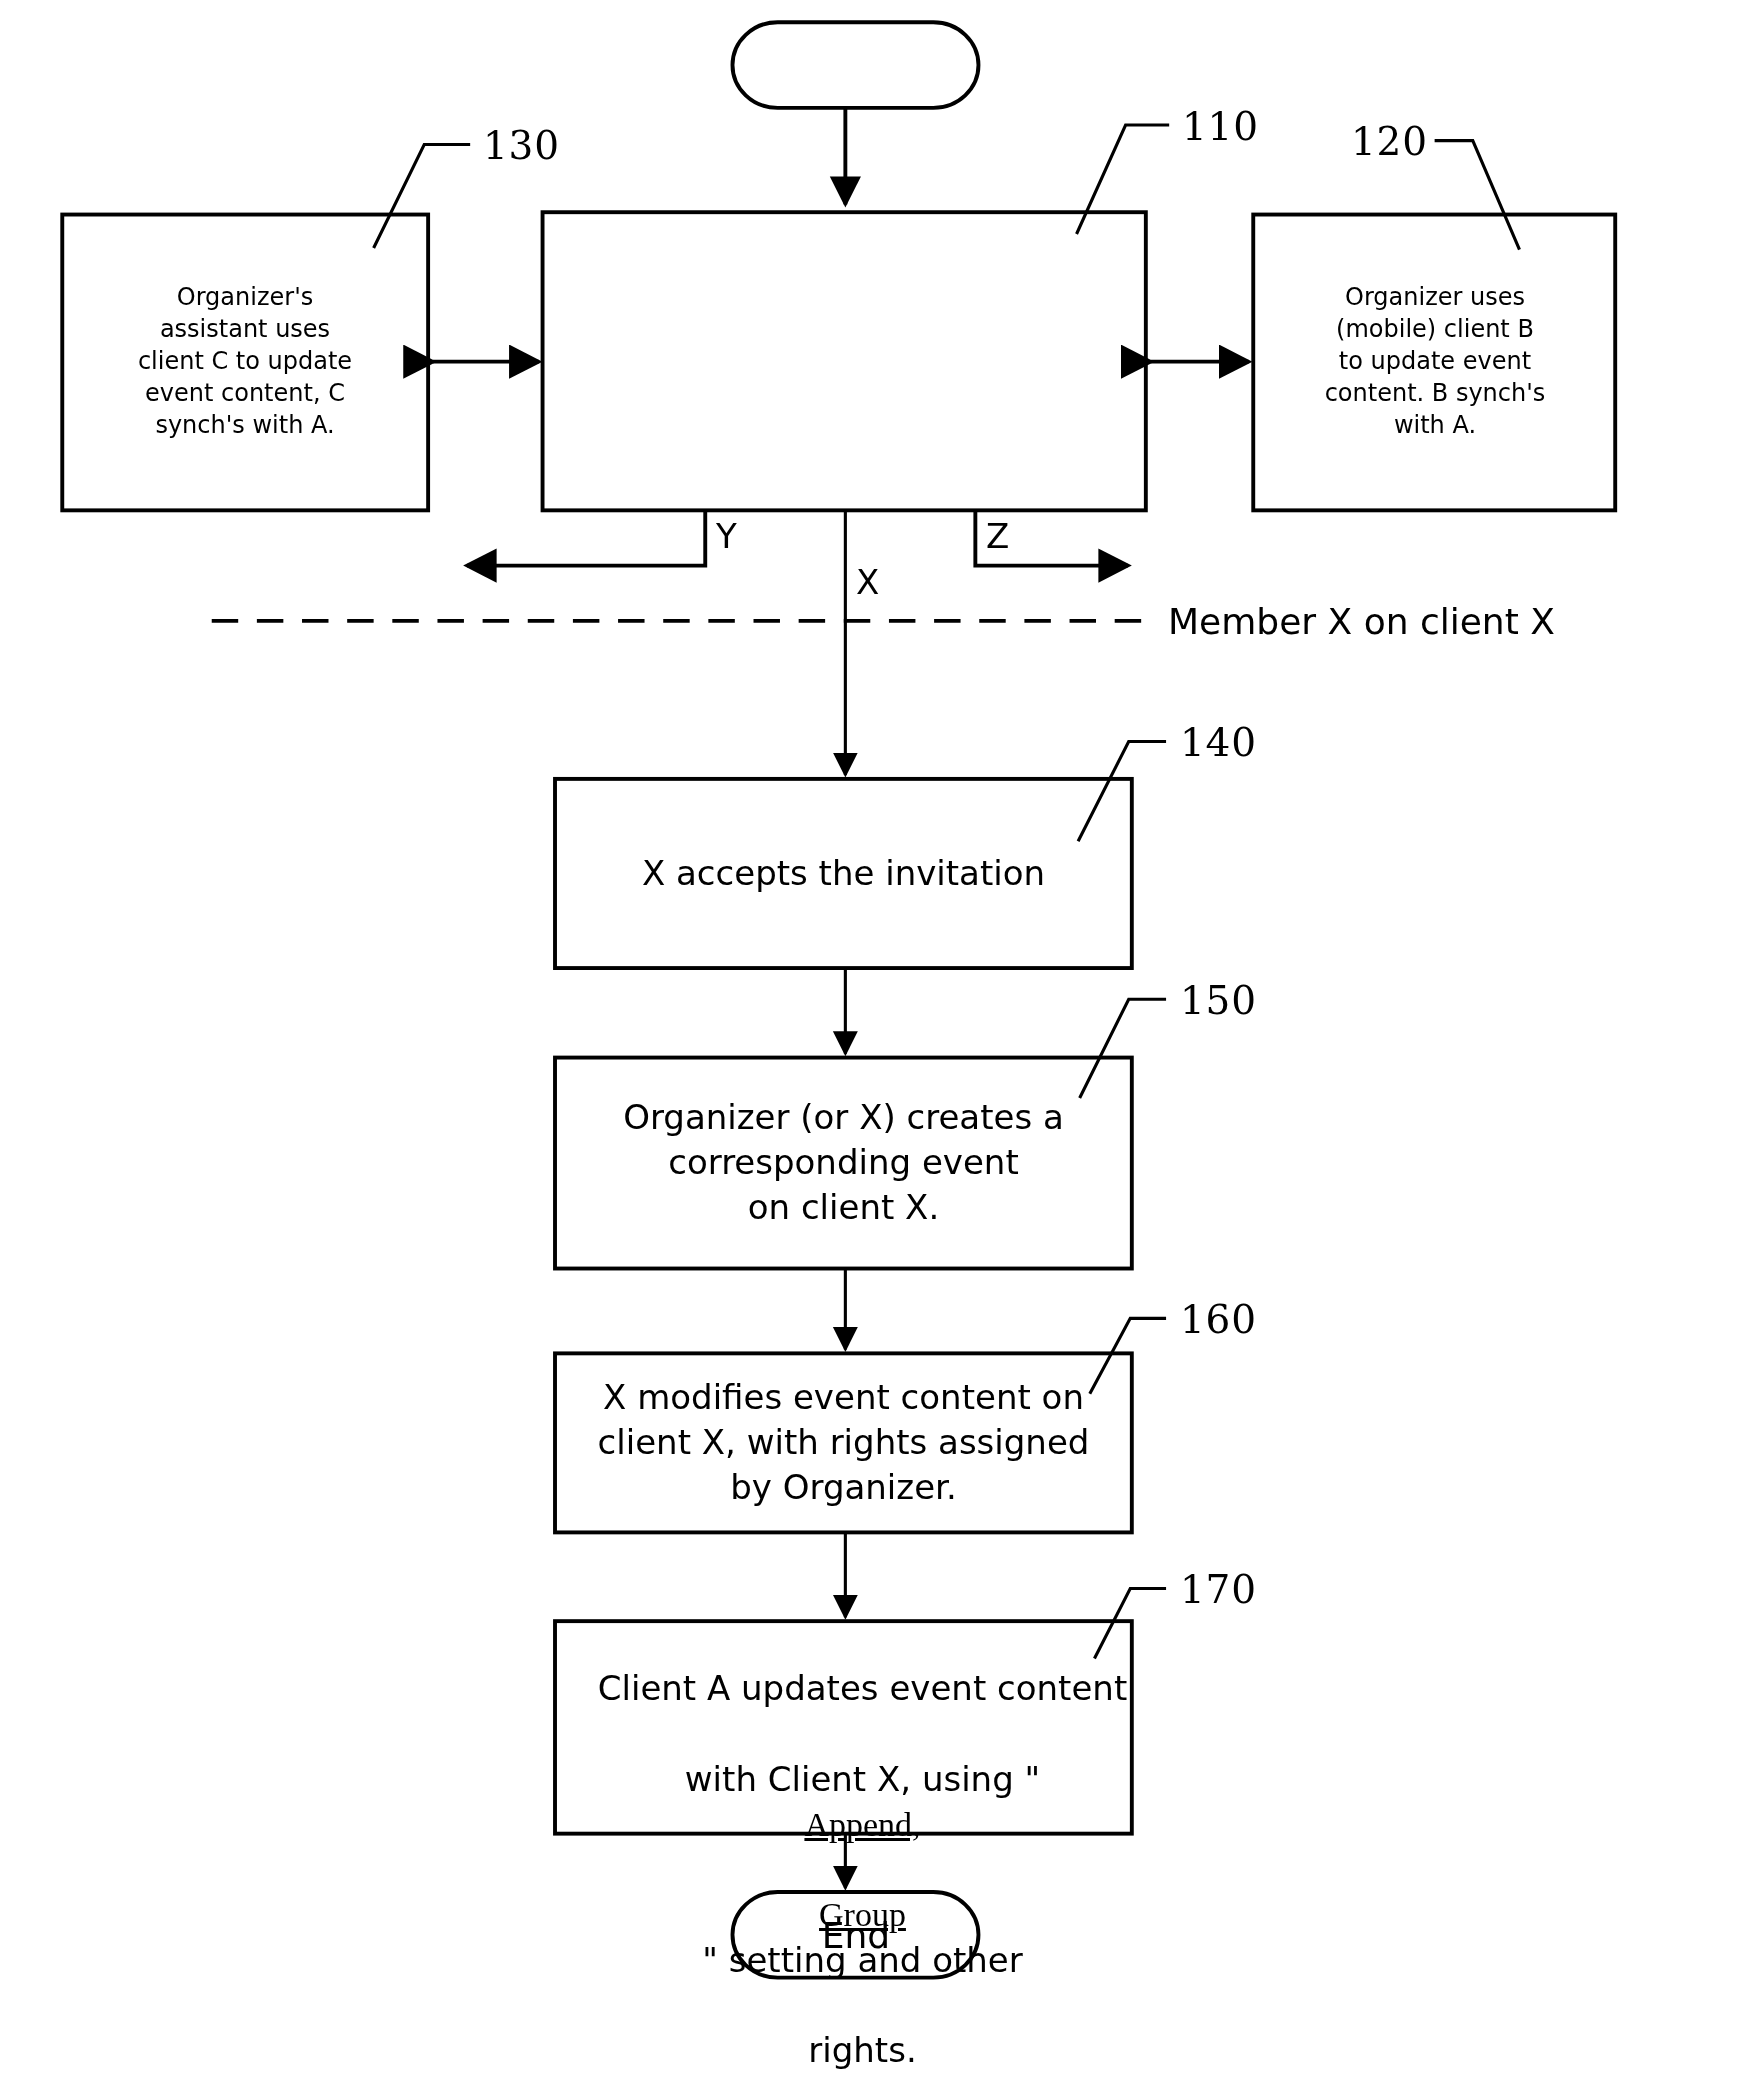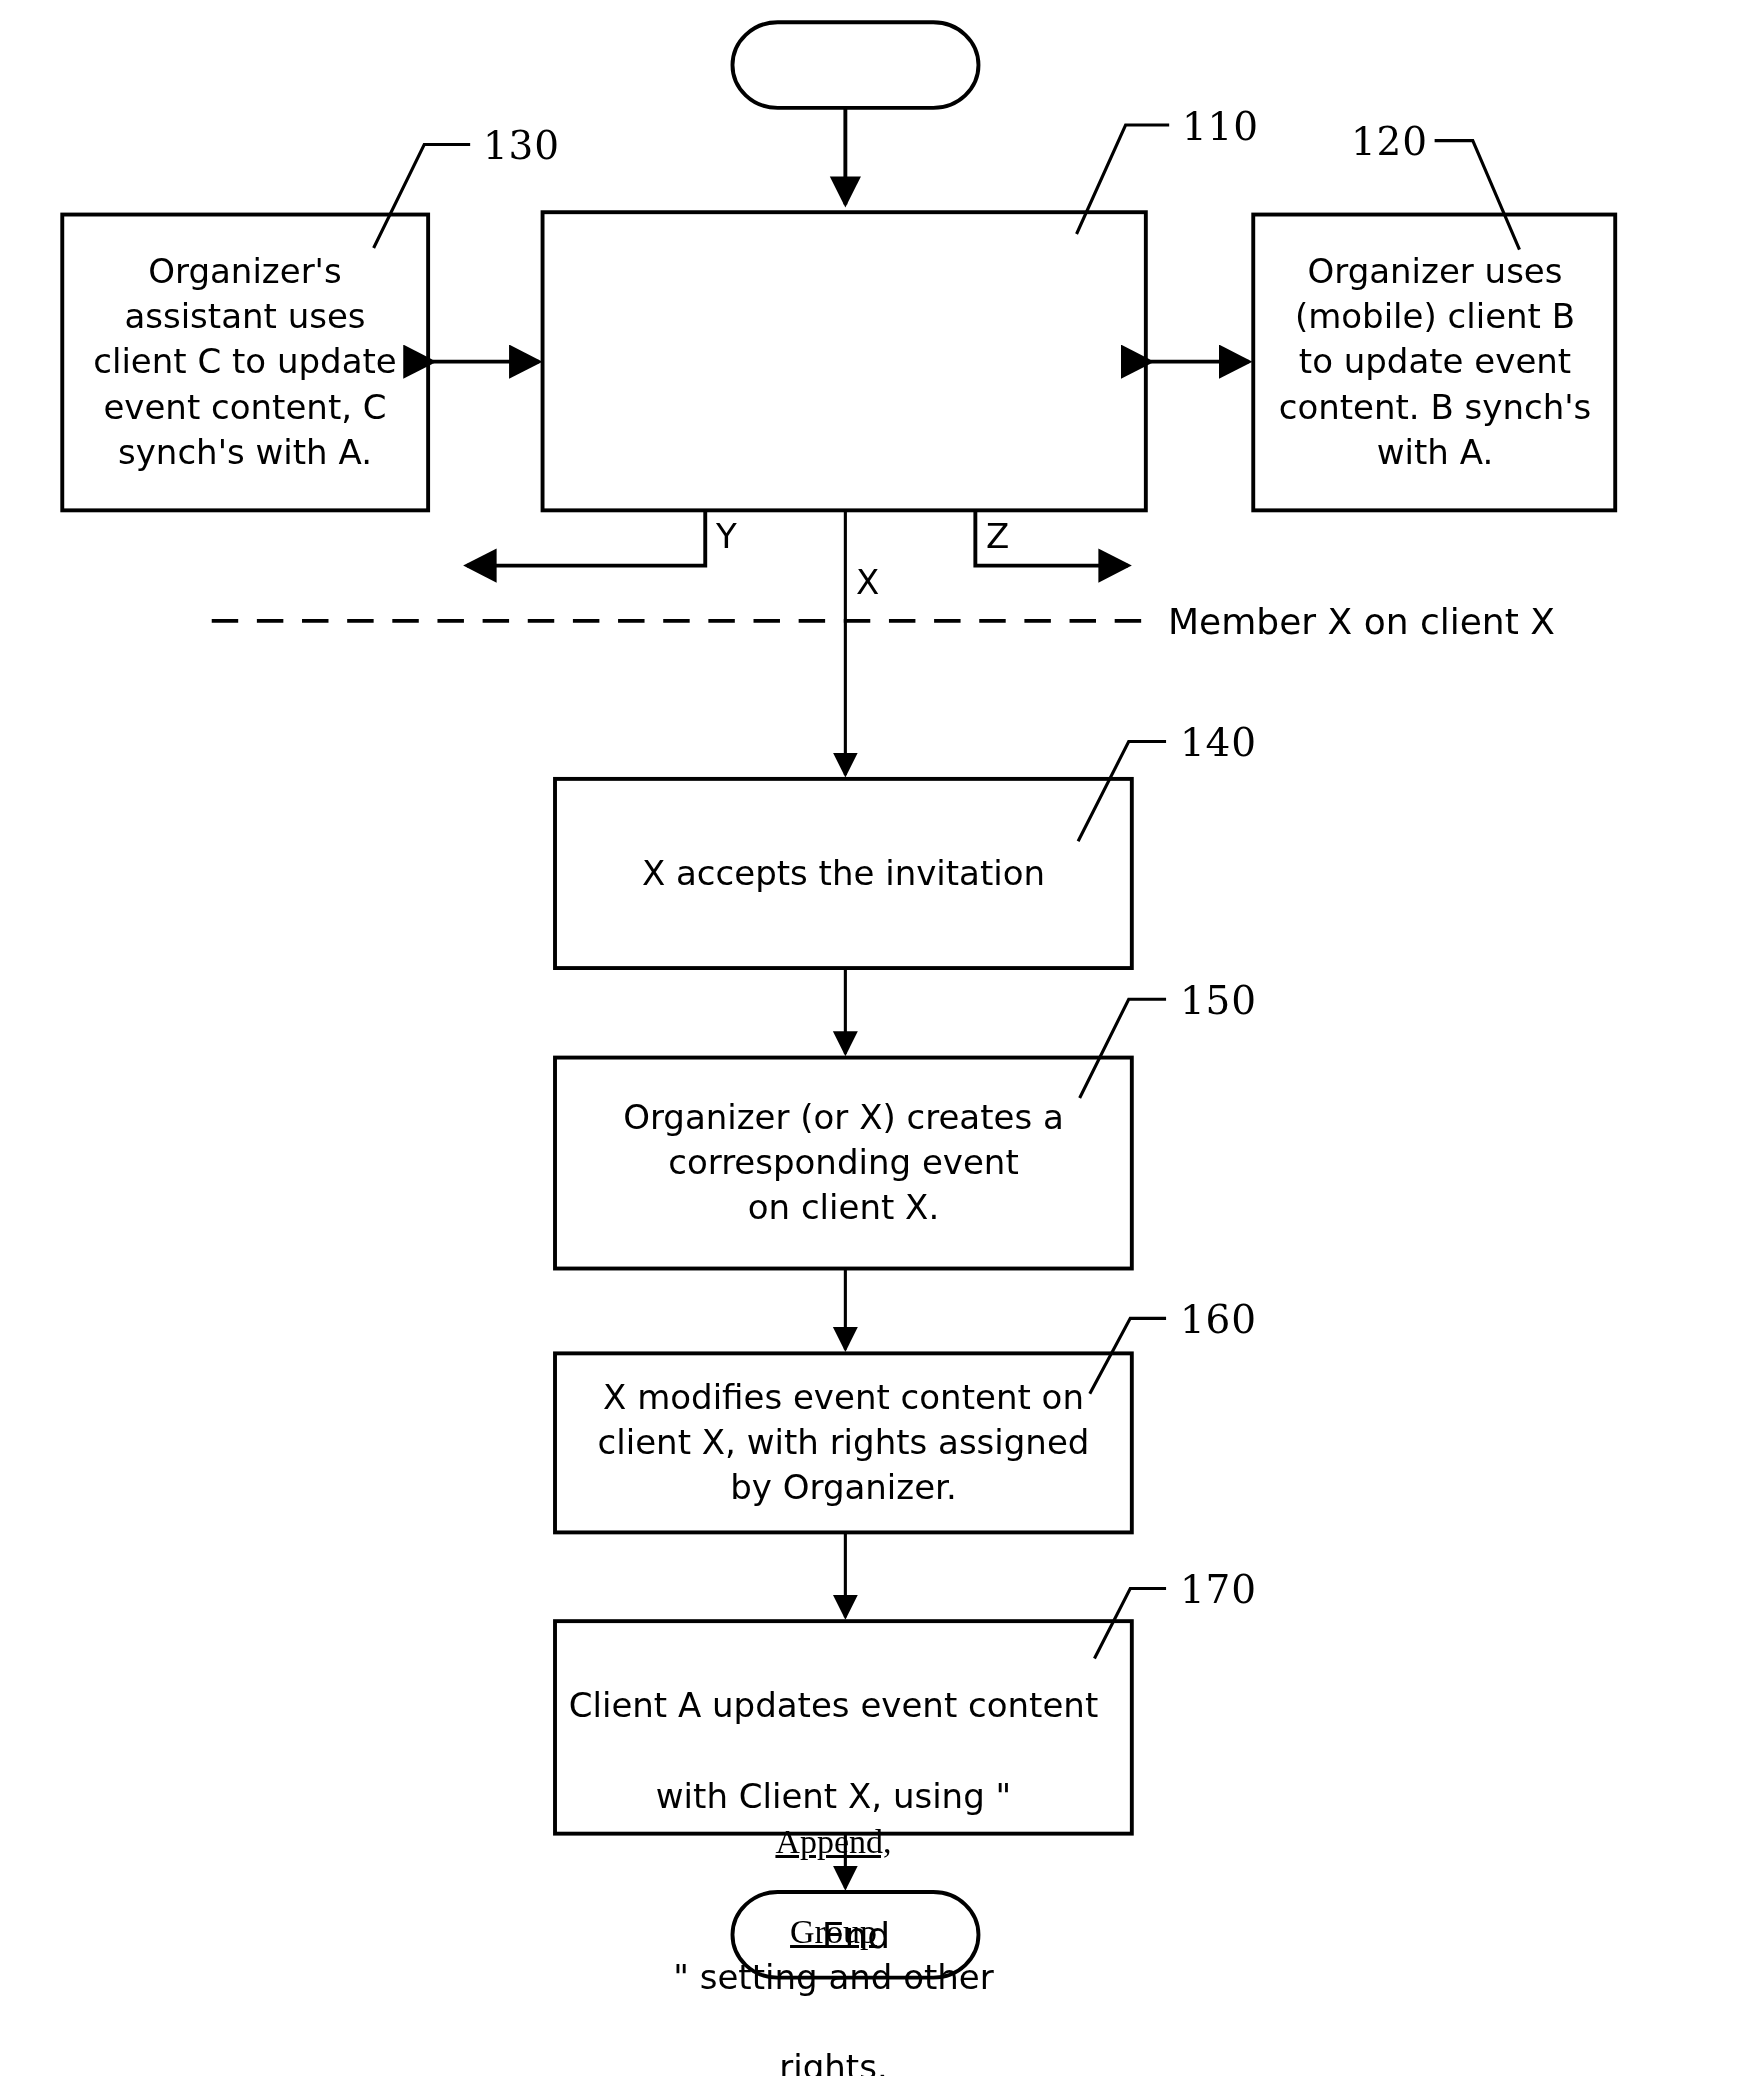--- a/index.html
+++ b/index.html
@@ -63,21 +63,21 @@
     justify-content: center;
     text-align: center;
     color: #000000;
     font-family: "DejaVu Sans", sans-serif;
     line-height: 1.33;
     white-space: pre-line;
     pointer-events: none;
   }
   .boxtext span { display: block; }
   .t-main { font-size: 34px; }
-  .t-side { font-size: 34px; }
+  .t-side { font-size: 24px; }
   .t-step { font-size: 34px; }
 
   .termtext {
     position: absolute;
     display: flex;
     align-items: center;
     justify-content: center;
     font-size: 36px;
     color: #000000;
   }
@@ -194,21 +194,21 @@
   <div class="boxtext t-step" style="left:555px; top:779px; width:577px; height:189px;">X accepts the invitation</div>
 
   <div class="boxtext t-step" style="left:555px; top:1057px; width:577px; height:211px;">Organizer (or X) creates a
 corresponding event
 on client X.</div>
 
   <div class="boxtext t-step" style="left:555px; top:1353px; width:577px; height:179px;">X modifies event content on
 client X, with rights assigned
 by Organizer.</div>
 
-  <div class="boxtext t-step" style="left:545px; top:1621px; width:577px; height:213px; display:block; padding-top:17px; box-sizing:border-box;">
+  <div class="boxtext t-step" style="left:574px; top:1621px; width:577px; height:213px; display:block; box-sizing:border-box;">
     <span>Client A updates event content</span>
     <span><span>with Client X, using "</span><u>Append,</u></span>
     <span><u>Group</u><span>" setting and other</span></span>
     <span>rights.</span>
   </div>
 
   <div class="termtext" style="left:733px; top:1892px; width:246px; height:86px;">End</div>
 
   <div class="reflabel" style="left:483px; top:123px;">130</div>
   <div class="reflabel" style="left:1182px; top:104px;">110</div>

